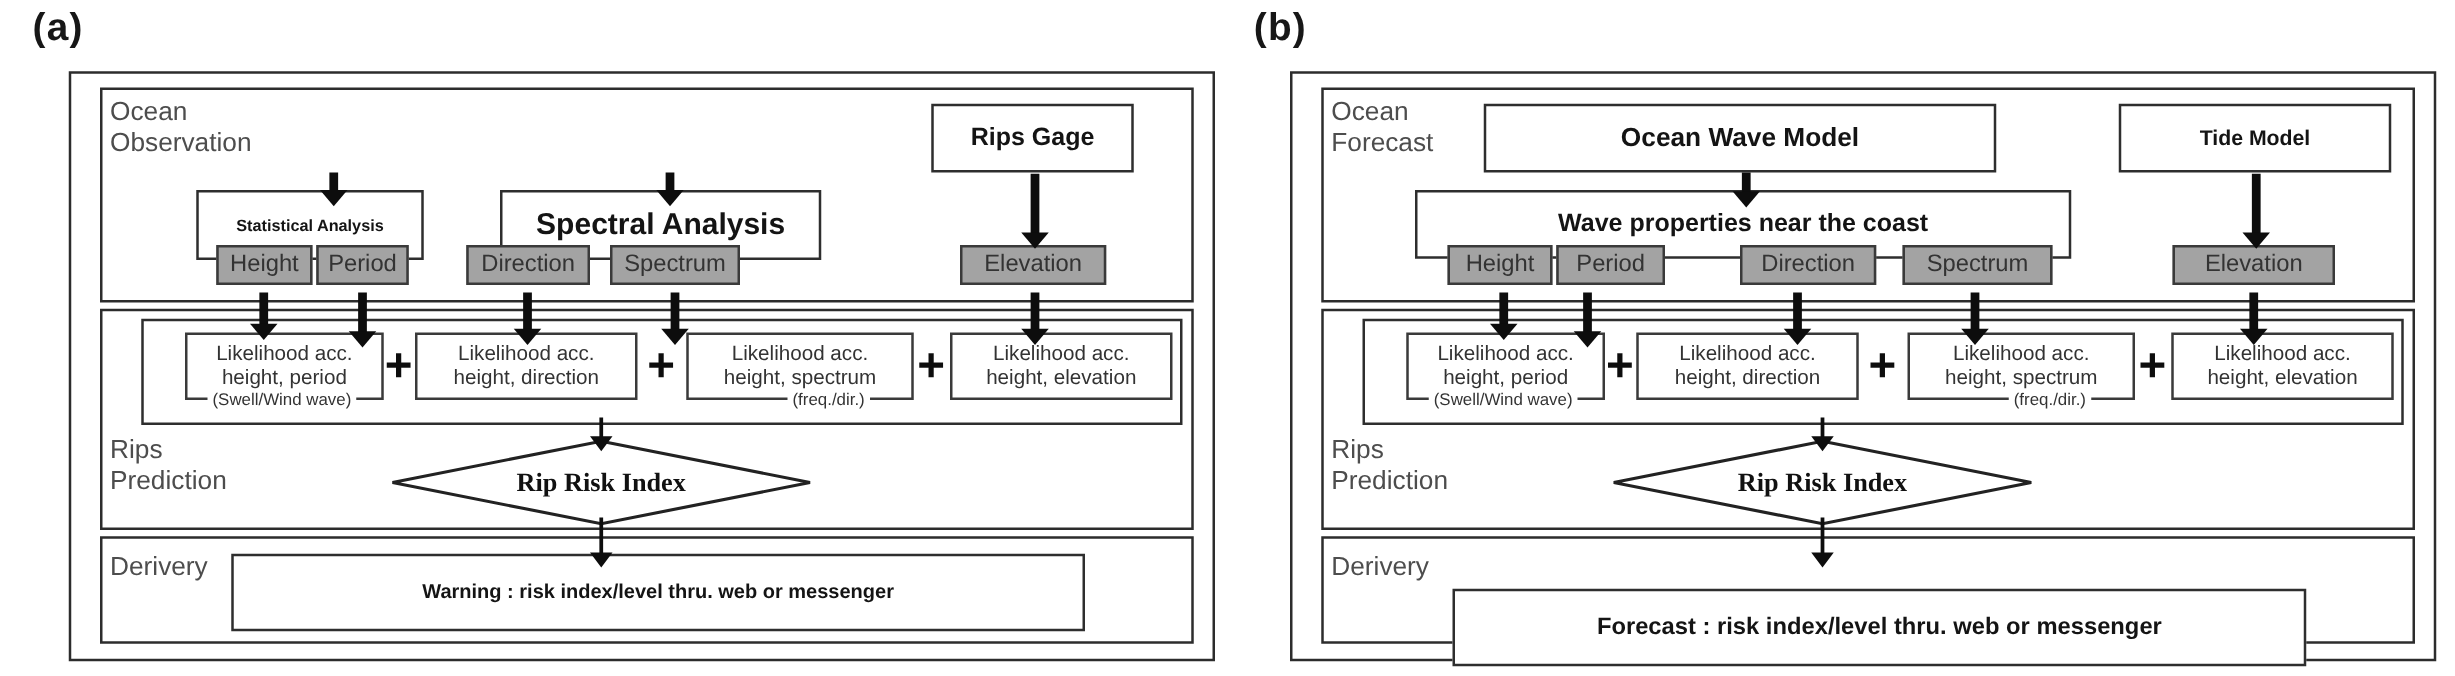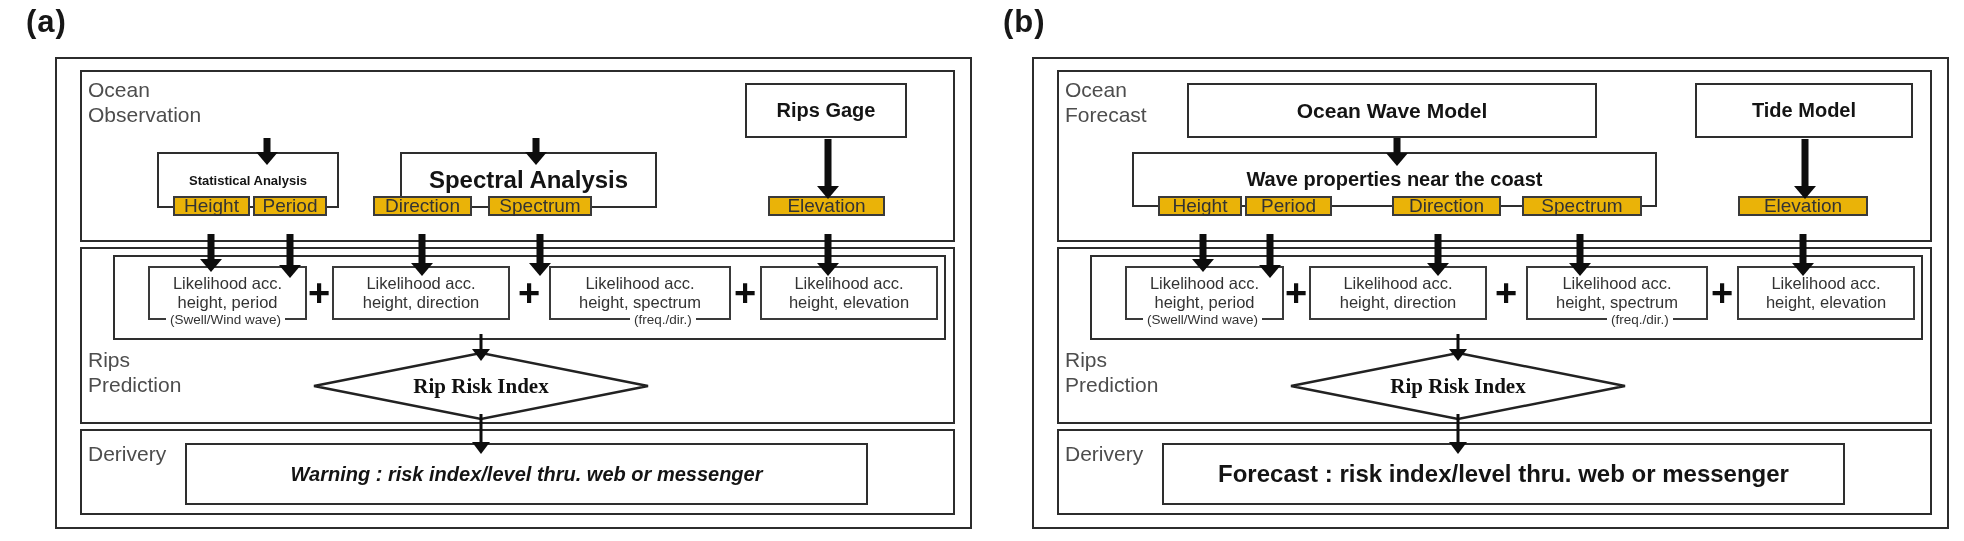--- a/index.html
+++ b/index.html
@@ -10,21 +10,21 @@
   .plabel{position:absolute;left:26px;top:4px;font-size:31px;font-weight:800;color:#171717;letter-spacing:1px;}
   .outer{position:absolute;left:55px;top:57px;width:917px;height:472px;border:2px solid #2c2c2c;box-sizing:border-box;}
   .sec{position:absolute;left:80px;width:875px;border:2px solid #2c2c2c;box-sizing:border-box;background:#fff;}
   .sec-top{top:70px;height:172px;}
   .sec-mid{top:247px;height:177px;}
   .sec-bot{top:429px;height:86px;}
   .seclabel{position:absolute;left:88px;color:#4d4d4d;font-size:21px;line-height:1.18;white-space:pre-line;z-index:2;}
   .bigbox{position:absolute;background:#fff;border:2px solid #2e2e2e;box-sizing:border-box;
           display:flex;align-items:center;justify-content:center;text-align:center;
           font-weight:bold;font-size:21px;color:#141414;z-index:2;}
-  .smallbox{position:absolute;top:196px;height:20px;background:#eab308;border:2px solid #3a3a3a;box-sizing:border-box;
+  .smallbox{position:absolute;top:196px;height:32px;background:#a3a3a3;border:2px solid #3a3a3a;box-sizing:border-box;
             display:flex;align-items:center;justify-content:center;font-size:19px;color:#333;z-index:3;}
   .lk-container{position:absolute;left:113px;top:255px;width:833px;height:85px;border:2px solid #2e2e2e;box-sizing:border-box;background:#fff;z-index:1;}
   .lkbox{position:absolute;top:266px;height:54px;background:#fff;border:2px solid #3a3a3a;box-sizing:border-box;
          display:flex;align-items:center;justify-content:center;text-align:center;
          font-size:16.5px;color:#333;line-height:1.18;white-space:pre-line;z-index:2;}
   .lknote{position:absolute;top:312px;font-size:13.5px;color:#333;background:#fff;padding:0 4px;z-index:4;}
   .plus{position:absolute;top:272px;width:36px;height:42px;line-height:42px;text-align:center;
         font-size:38px;font-weight:800;color:#0d0d0d;z-index:3;}
   .diamond{position:absolute;left:311px;top:351px;width:340px;height:70px;z-index:2;font-family:Liberation Serif, serif;}
   .diamond svg{position:absolute;left:0;top:0;width:100%;height:100%;}
@@ -87,21 +87,21 @@
     <div class="plus" style="left:511px;">+</div>
     <div class="plus" style="left:727px;">+</div>
 
     <div class="diamond">
       <svg viewBox="0 0 340 70" preserveAspectRatio="none">
         <polygon points="170,2 337,35 170,68 3,35" fill="#ffffff" stroke="#222222" stroke-width="2.5"></polygon>
       </svg>
       <span class="dlabel">Rip Risk Index</span>
     </div>
 
-    <div class="bigbox outbox" style="font-size:20px;font-style:italic;">Warning : risk index/level thru. web or messenger</div>
+    <div class="bigbox outbox" style="font-size:16px;">Warning : risk index/level thru. web or messenger</div>
 
     <div class="arrow thick" style="left:256px;top:138px;height:27px;">
         <i class="stem"></i>
         <i class="head"></i>
       </div>
     <div class="arrow thick" style="left:525px;top:138px;height:27px;">
         <i class="stem"></i>
         <i class="head"></i>
       </div>
     <div class="arrow thick" style="left:817px;top:139px;height:60px;">
@@ -146,21 +146,21 @@
     <div class="sec sec-mid"></div>
     <div class="sec sec-bot"></div>
 
     <div class="seclabel" style="top:78px;">Ocean
 Forecast</div>
     <div class="seclabel" style="top:348px;">Rips
 Prediction</div>
     <div class="seclabel" style="top:442px;">Derivery</div>
 
     <div class="bigbox" style="left:210px;top:83px;width:410px;height:55px;">Ocean Wave Model</div>
-    <div class="bigbox" style="left:718px;top:83px;width:218px;height:55px;font-size:20px;">Tide Model</div>
+    <div class="bigbox" style="left:718px;top:83px;width:218px;height:55px;font-size:17px;">Tide Model</div>
     <div class="bigbox" style="left:155px;top:152px;width:525px;height:55px;font-size:20px;">Wave properties near the coast</div>
 
     <div class="smallbox" style="left:181px;width:84px;">Height</div>
     <div class="smallbox" style="left:268px;width:87px;">Period</div>
     <div class="smallbox" style="left:415px;width:109px;">Direction</div>
     <div class="smallbox" style="left:545px;width:120px;">Spectrum</div>
     <div class="smallbox" style="left:761px;width:130px;">Elevation</div>
 
     <div class="lk-container"></div>
     <div class="lkbox" style="left:148px;width:159px;">Likelihood acc.
@@ -178,21 +178,21 @@
     <div class="plus" style="left:511px;">+</div>
     <div class="plus" style="left:727px;">+</div>
 
     <div class="diamond">
       <svg viewBox="0 0 340 70" preserveAspectRatio="none">
         <polygon points="170,2 337,35 170,68 3,35" fill="#ffffff" stroke="#222222" stroke-width="2.5"></polygon>
       </svg>
       <span class="dlabel">Rip Risk Index</span>
     </div>
 
-    <div class="bigbox outbox" style="font-size:24px;">Forecast : risk index/level thru. web or messenger</div>
+    <div class="bigbox outbox" style="font-size:19px;margin-top:28px;">Forecast : risk index/level thru. web or messenger</div>
 
     <div class="arrow thick" style="left:409px;top:138px;height:28px;">
         <i class="stem"></i>
         <i class="head"></i>
       </div>
     <div class="arrow thick" style="left:817px;top:139px;height:60px;">
         <i class="stem"></i>
         <i class="head"></i>
       </div>
     <div class="arrow thick" style="left:215px;top:234px;height:38px;">

